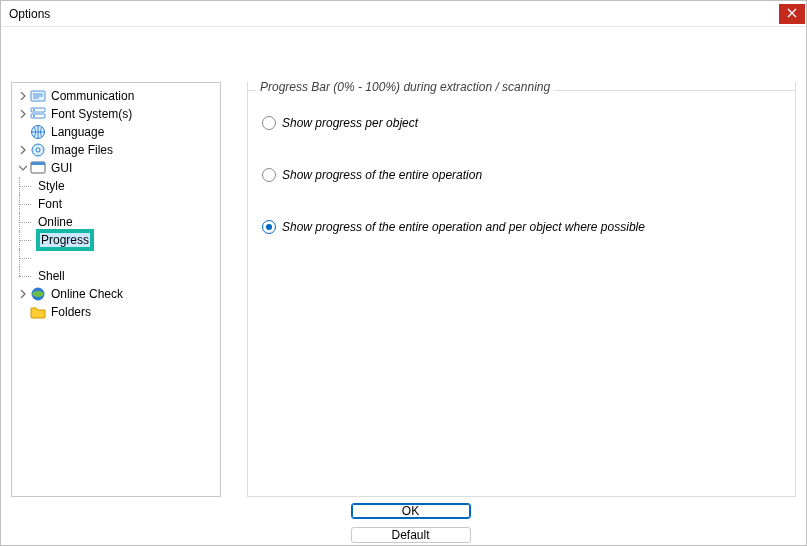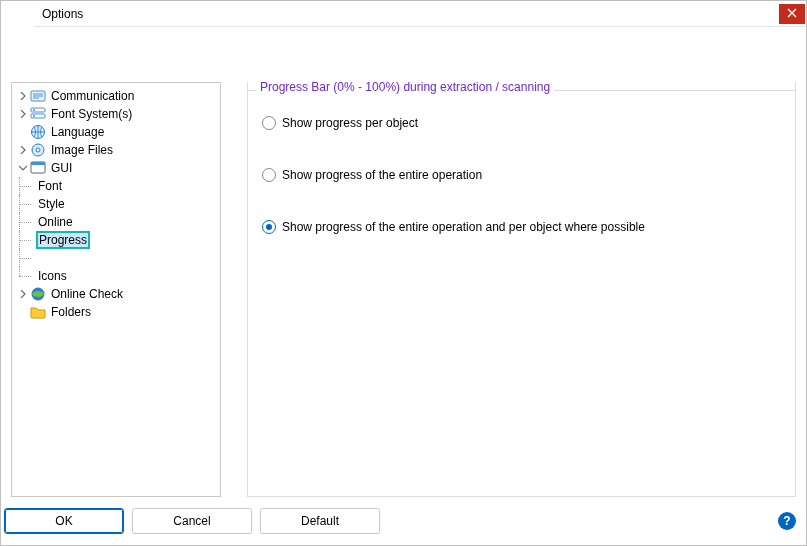--- a/index.html
+++ b/index.html
@@ -17,21 +17,20 @@
     border: 1px solid #bfbfbf;
     display: flex; flex-direction: column;
     background: #ffffff;
   }
   .titlebar {
     height: 26px;
     display: flex; align-items: center;
     padding: 0 0 0 8px;
     background: #ffffff;
     border-bottom: 1px solid #e5e5e5;
-    margin-left: 33px;
   }
   .titlebar-title { flex: 1; font-size: 12px; }
   .close-btn {
     width: 26px; height: 20px;
     background: #c42b1c;
     display: flex; align-items: center; justify-content: center;
     color: #ffffff;
     cursor: pointer;
     margin-right: 1px;
   }
@@ -69,21 +68,21 @@
   .expander.blank { visibility: hidden; }
   .expander svg { width: 8px; height: 8px; }
   .icon {
     width: 16px; height: 16px;
     display: inline-flex; align-items: center; justify-content: center;
     margin-right: 3px;
     flex-shrink: 0;
   }
   .icon svg { width: 16px; height: 16px; }
   .label { padding: 0 2px; }
-  .label.selected { background: #cce8ff; border: 2px solid #14b8a6; padding: 0 1px; }
+  .label.selected { background: #cce8ff; border: 4px solid #14b8a6; padding: 0 1px; }
   
   .children { padding-left: 18px; }
   .children .row { position: relative; }
   .childline {
     width: 20px; height: 18px;
     display: inline-block;
     position: relative;
     flex-shrink: 0;
   }
   .childline::before {
@@ -120,47 +119,50 @@
     border-top: 1px solid #dcdcdc;
     margin-top: 6px;
   }
   .groupbox-title-wrap .lineR {
     flex: 1;
     border-top: 1px solid #dcdcdc;
     margin-top: 6px;
   }
   .groupbox-title {
     padding: 0 4px;
-    color: #6d28d9;
-    background: #ffffff;
-    font-size: 12px;
+    color: #404040;
+    background: #ffffff;
+    font-size: 12px;
+    font-style: italic;
   }
   .radio-row {
     display: flex; align-items: center;
     gap: 6px;
     cursor: pointer;
     font-size: 12px;
+    font-style: italic;
   }
   .radio-row + .radio-row { margin-top: 38px; }
   .radio-row:first-of-type { margin-top: 10px; }
   .radio {
     width: 14px; height: 14px;
     border: 1px solid #888;
     border-radius: 50%;
     display: inline-flex; align-items: center; justify-content: center;
     background: #ffffff;
   }
   .radio.checked { border-color: #0067c0; }
   .radio .dot { width: 6px; height: 6px; border-radius: 50%; background: #0067c0; display: none; }
   .radio.checked .dot { display: block; }
   .footer {
     height: 42px;
     display: flex; align-items: center;
-    padding: 0 10px 6px 3px;
+    padding: 0 10px 6px 24px;
     gap: 8px;
+    flex-direction: column;
   }
   .btn {
     height: 26px;
     min-width: 120px;
     border: 1px solid #c8c8c8;
     background: #ffffff;
     border-radius: 3px;
     display: inline-flex; align-items: center; justify-content: center;
     font-size: 12px;
     cursor: pointer;
@@ -272,50 +274,50 @@
                   <rect x="1" y="2" width="14" height="11" rx="1" fill="#fff" stroke="#666"></rect>
                   <rect x="1" y="2" width="14" height="3" fill="#4a90d9"></rect>
                 </svg>
               </span>
             <span class="label">GUI</span>
           </div>
           <ul class="children">
             <li>
                 <div class="row">
                   <span class="childline"></span>
+                  <span class="label">Style</span>
+                </div>
+              </li>
+            <li>
+                <div class="row">
+                  <span class="childline"></span>
                   <span class="label">Font</span>
                 </div>
               </li>
             <li>
                 <div class="row">
                   <span class="childline"></span>
-                  <span class="label">Style</span>
-                </div>
-              </li>
-            <li>
-                <div class="row">
-                  <span class="childline"></span>
                   <span class="label">Online</span>
                 </div>
               </li>
             <li>
                 <div class="row">
                   <span class="childline"></span>
                   <span class="label selected">Progress</span>
                 </div>
               </li>
             <li>
                 <div class="row">
                   <span class="childline"></span>
                 </div>
               </li>
             <li>
                 <div class="row">
                   <span class="childline last"></span>
-                  <span class="label">Icons</span>
+                  <span class="label">Shell</span>
                 </div>
               </li>
           </ul>
         </li>
         <li>
           <div class="row">
             <span class="expander">
                 <svg viewBox="0 0 8 8">
                   <path d="M2 0 L6 4 L2 8" stroke="#6b6b6b" fill="none" stroke-width="1.2"></path>
                 </svg>
@@ -368,23 +370,20 @@
           <span>Show progress of the entire operation and per object where possible</span>
         </label>
       </div>
     </div>
 
   </div>
 
   <div class="footer">
     <div class="btn default">
         <span>OK</span>
-      </div>
-    <div class="btn">
-        <span>Cancel</span>
       </div>
     <div class="btn">
         <span>Default</span>
       </div>
     <div class="footer-spacer"></div>
     <div class="help-btn">
         <span>?</span>
       </div>
   </div>
 

